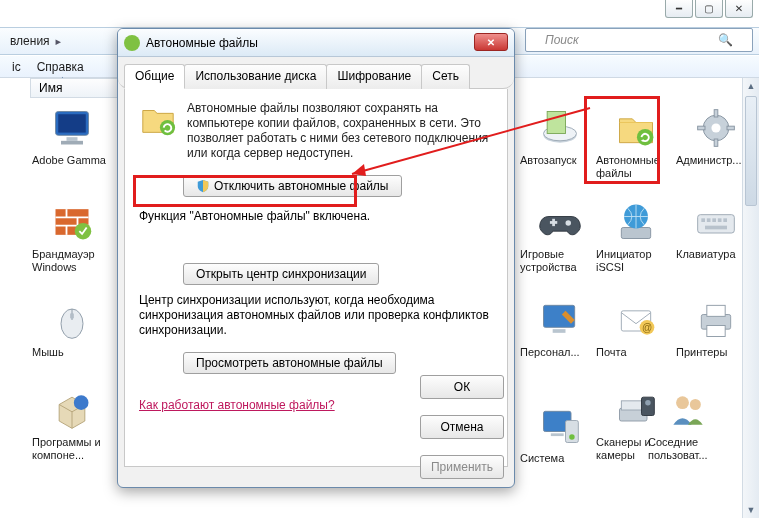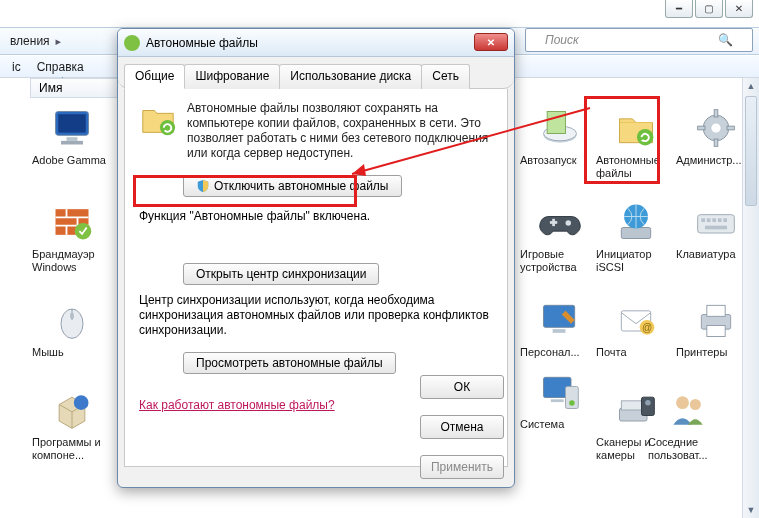--- a/index.html
+++ b/index.html
@@ -295,21 +295,21 @@
   <div class="ic">
       <svg viewBox="0 0 48 48">
         <rect x="8" y="18" width="32" height="16" rx="2" fill="#c7d0d8" stroke="#8d99a5"></rect>
         <rect x="14" y="8" width="20" height="12" fill="#fff" stroke="#8d99a5"></rect>
         <rect x="14" y="30" width="20" height="12" fill="#fff" stroke="#8d99a5"></rect>
       </svg>
     </div>
   <div class="lbl">Принтеры</div>
 </div>
 
-<div class="icon-cell" style="left:520px; top:368px">
+<div class="icon-cell" style="left:520px; top:402px">
   <div class="ic">
       <svg viewBox="0 0 48 48">
         <rect x="6" y="8" width="30" height="22" rx="2" fill="#3d80c8" stroke="#6f87a0"></rect>
         <rect x="14" y="32" width="14" height="3" fill="#b9c5cf"></rect>
         <rect x="30" y="18" width="14" height="24" rx="2" fill="#d7dee4" stroke="#99a5b1"></rect>
         <circle cx="37" cy="36" r="3" fill="#6fbf3f"></circle>
       </svg>
     </div>
   <div class="lbl">Система</div>
 </div>
@@ -339,22 +339,22 @@
 <div class="red-hl" style="left:584px; top:96px; width:76px; height:88px;"></div>
 
 <div class="dlg">
   <div class="dlg-title">
     <span class="ic-sm"></span>
     <span>Автономные файлы</span>
     <div class="dlg-close">✕</div>
   </div>
   <div class="tabs">
     <div class="tab active">Общие</div>
+    <div class="tab">Использование диска</div>
     <div class="tab">Шифрование</div>
-    <div class="tab">Использование диска</div>
     <div class="tab">Сеть</div>
   </div>
   <div class="tab-body">
     <div class="desc">
       <div class="folder-ic">
         <svg viewBox="0 0 40 40">
             <path d="M4 10 h12 l3 3 h17 v20 H4 Z" fill="#f6d97f" stroke="#caa33f"></path>
             <circle cx="30" cy="28" r="8" fill="#6fbf3f"></circle>
             <path d="M26 28 a4 4 0 1 1 1 3" stroke="#fff" stroke-width="2" fill="none"></path>
           </svg>

